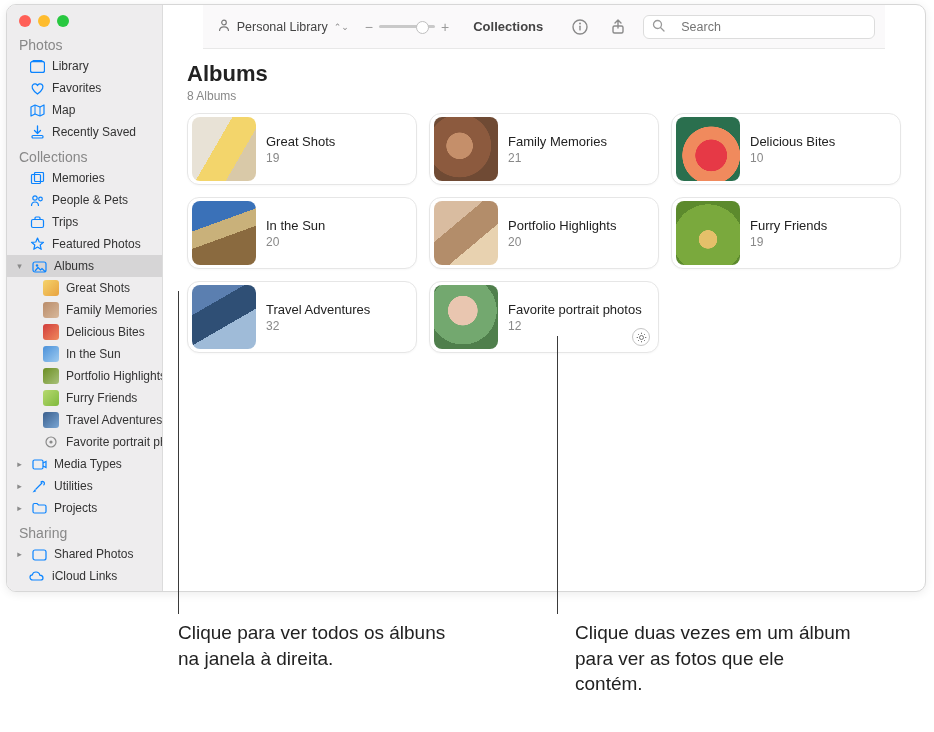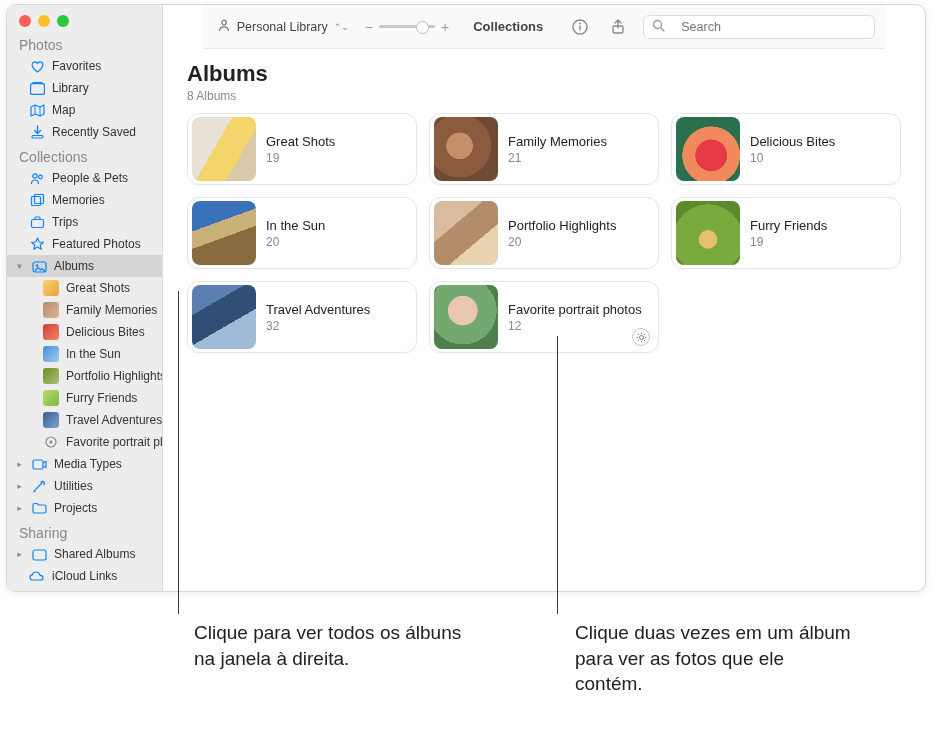--- a/index.html
+++ b/index.html
@@ -152,33 +152,33 @@
       <div class="tl red"></div>
       <div class="tl yellow"></div>
       <div class="tl green"></div>
     </div>
 
     <div class="section-header">Photos</div>
 
     <div class="side-item l2">
       <span class="icon">
         <svg width="15" height="13" viewBox="0 0 15 13">
-            <path d="M7.5 12 C2 8 1 4.5 3 2.6 C4.4 1.3 6.5 1.8 7.5 3.3 C8.5 1.8 10.6 1.3 12 2.6 C14 4.5 13 8 7.5 12 Z" fill="none" stroke="#0b84ff" stroke-width="1.3"></path>
-          </svg>
-      </span>
-      <span class="label">Favorites</span>
-    </div>
-    <div class="side-item l2">
-      <span class="icon">
-        <svg width="15" height="13" viewBox="0 0 15 13">
             <rect x="0.5" y="1.5" width="14" height="11" rx="2" fill="none" stroke="#0b84ff" stroke-width="1.3"></rect>
             <rect x="2.5" y="0" width="10" height="2" rx="1" fill="#0b84ff"></rect>
           </svg>
       </span>
       <span class="label">Library</span>
+    </div>
+    <div class="side-item l2">
+      <span class="icon">
+        <svg width="15" height="13" viewBox="0 0 15 13">
+            <path d="M7.5 12 C2 8 1 4.5 3 2.6 C4.4 1.3 6.5 1.8 7.5 3.3 C8.5 1.8 10.6 1.3 12 2.6 C14 4.5 13 8 7.5 12 Z" fill="none" stroke="#0b84ff" stroke-width="1.3"></path>
+          </svg>
+      </span>
+      <span class="label">Favorites</span>
     </div>
     <div class="side-item l2">
       <span class="icon">
         <svg width="15" height="13" viewBox="0 0 15 13">
             <path d="M1 3 L5 1 L10 3 L14 1 V10 L10 12 L5 10 L1 12 Z" fill="none" stroke="#0b84ff" stroke-width="1.2" stroke-linejoin="round"></path>
             <path d="M5 1 V10 M10 3 V12" stroke="#0b84ff" stroke-width="1"></path>
           </svg>
       </span>
       <span class="label">Map</span>
     </div>
@@ -190,39 +190,39 @@
           </svg>
       </span>
       <span class="label">Recently Saved</span>
     </div>
 
     <div class="section-header">Collections</div>
 
     <div class="side-item l2">
       <span class="icon">
         <svg width="15" height="13" viewBox="0 0 15 13">
+            <rect x="1.5" y="2.5" width="9" height="9" rx="1" fill="none" stroke="#0b84ff" stroke-width="1.2"></rect>
+            <rect x="4.5" y="0.5" width="9" height="9" rx="1" fill="none" stroke="#0b84ff" stroke-width="1.2"></rect>
+          </svg>
+      </span>
+      <span class="label">Memories</span>
+    </div>
+    <div class="side-item l2">
+      <span class="icon">
+        <svg width="15" height="13" viewBox="0 0 15 13">
             <circle cx="5" cy="4" r="2.2" fill="none" stroke="#0b84ff" stroke-width="1.2"></circle>
             <circle cx="10.5" cy="5" r="1.8" fill="none" stroke="#0b84ff" stroke-width="1.2"></circle>
             <path d="M1.5 12 C1.5 9 3 8 5 8 C7 8 8.5 9 8.5 12" fill="none" stroke="#0b84ff" stroke-width="1.2"></path>
           </svg>
       </span>
       <span class="label">People &amp; Pets</span>
     </div>
     <div class="side-item l2">
       <span class="icon">
         <svg width="15" height="13" viewBox="0 0 15 13">
-            <rect x="1.5" y="2.5" width="9" height="9" rx="1" fill="none" stroke="#0b84ff" stroke-width="1.2"></rect>
-            <rect x="4.5" y="0.5" width="9" height="9" rx="1" fill="none" stroke="#0b84ff" stroke-width="1.2"></rect>
-          </svg>
-      </span>
-      <span class="label">Memories</span>
-    </div>
-    <div class="side-item l2">
-      <span class="icon">
-        <svg width="15" height="13" viewBox="0 0 15 13">
             <rect x="1.5" y="3.5" width="12" height="8" rx="1.5" fill="none" stroke="#0b84ff" stroke-width="1.2"></rect>
             <path d="M5 3.5 V2 C5 1.4 5.4 1 6 1 H9 C9.6 1 10 1.4 10 2 V3.5" fill="none" stroke="#0b84ff" stroke-width="1.2"></path>
           </svg>
       </span>
       <span class="label">Trips</span>
     </div>
     <div class="side-item l2">
       <span class="icon">
         <svg width="15" height="14" viewBox="0 0 15 14">
             <path d="M7.5 1 L9.2 5 L13.5 5.3 L10.2 8 L11.2 12.3 L7.5 10 L3.8 12.3 L4.8 8 L1.5 5.3 L5.8 5 Z" fill="none" stroke="#0b84ff" stroke-width="1.2" stroke-linejoin="round"></path>
@@ -311,21 +311,21 @@
     </div>
 
     <div class="section-header">Sharing</div>
     <div class="side-item l2">
       <span class="chev">▸</span>
       <span class="icon">
         <svg width="15" height="13" viewBox="0 0 15 13">
             <rect x="1" y="2" width="13" height="10" rx="2" fill="none" stroke="#0b84ff" stroke-width="1.2"></rect>
           </svg>
       </span>
-      <span class="label">Shared Albums</span>
+      <span class="label">Shared Photos</span>
     </div>
     <div class="side-item l2">
       <span class="icon">
         <svg width="16" height="11" viewBox="0 0 16 11">
             <path d="M4 9 C2 9 1 7.8 1 6.3 C1 4.9 2.1 4 3.3 3.9 C3.7 2.1 5.2 1 7 1 C9 1 10.5 2.4 10.8 4.1 C12.6 4.2 14 5.3 14 7 C14 8.3 13 9 11.8 9 Z" fill="none" stroke="#0b84ff" stroke-width="1.2"></path>
           </svg>
       </span>
       <span class="label">iCloud Links</span>
     </div>
   </div>
@@ -451,14 +451,14 @@
           </div>
         </div>
       </div>
     </div>
   </div>
 </div>
 
 <div class="callout-line" style="top:291px; left:178px; height:323px;"></div>
 <div class="callout-line" style="top:336px; left:557px; height:278px;"></div>
 
-<div class="callout-text" style="top:620px; left:178px;margin-left:16px;">Clique para ver todos os álbuns na janela à direita.</div>
+<div class="callout-text" style="top:620px; left:178px;">Clique para ver todos os álbuns na janela à direita.</div>
 <div class="callout-text" style="top:620px; left:575px;">Clique duas vezes em um álbum para ver as fotos que ele contém.</div>
 
 </body></html>

